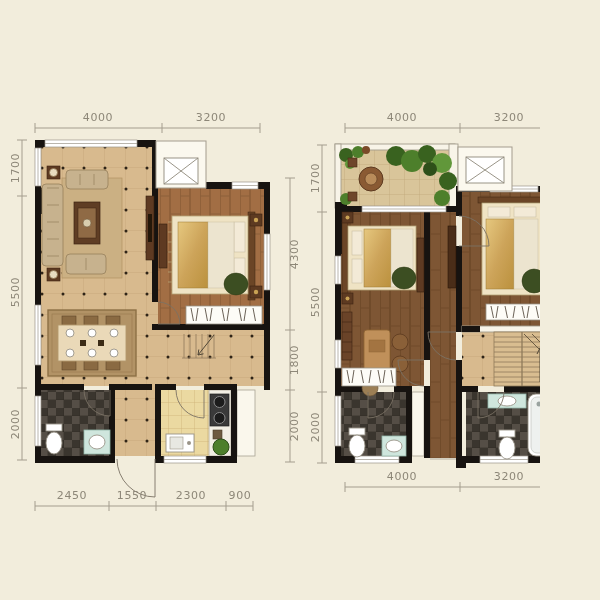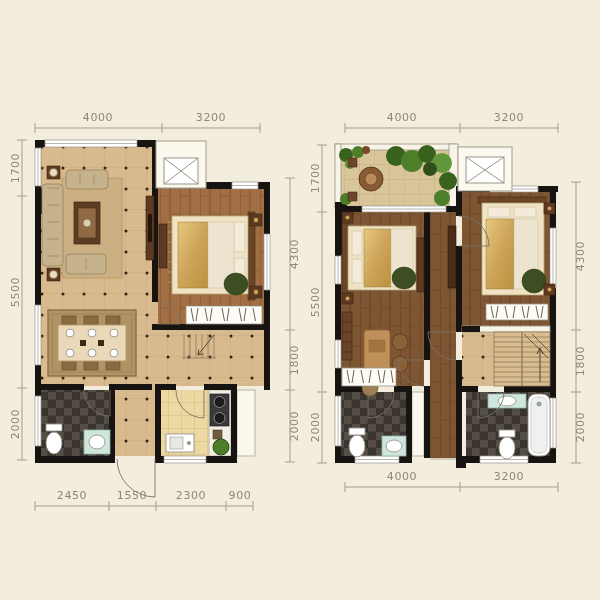--- a/index.html
+++ b/index.html
@@ -1,17 +1,17 @@
 <!DOCTYPE html>
 <html><head>
 <meta charset="utf-8">
 <style>
   html,body{margin:0;padding:0;}
   body{width:600px;height:600px;background:#f2eddc;font-family:"DejaVu Sans",sans-serif;}
-  .canvas{position:relative;width:600px;height:600px;background:#f2eddc;overflow:hidden;}
+  .canvas{position:relative;width:540px;height:600px;background:#f2eddc;overflow:hidden;}
   svg{display:block;}
   .wall{fill:#171310;}
   .win{fill:#ffffff;stroke:#9b958a;stroke-width:0.7;}
   .winline{stroke:#9b958a;stroke-width:0.7;fill:none;}
   .lightwall{fill:#f8f4e8;stroke:#a39c8d;stroke-width:0.9;}
   .shaft{fill:#fbf8ee;stroke:#a39c8d;stroke-width:1;}
   .elev{fill:#ffffff;stroke:#8f897b;stroke-width:0.9;}
   .elevx{stroke:#8f897b;stroke-width:0.9;fill:none;}
   .dim{stroke:#a49d8e;stroke-width:1;fill:none;}
   .dimtxt{fill:#8d8778;font-size:11px;letter-spacing:0.6px;}

